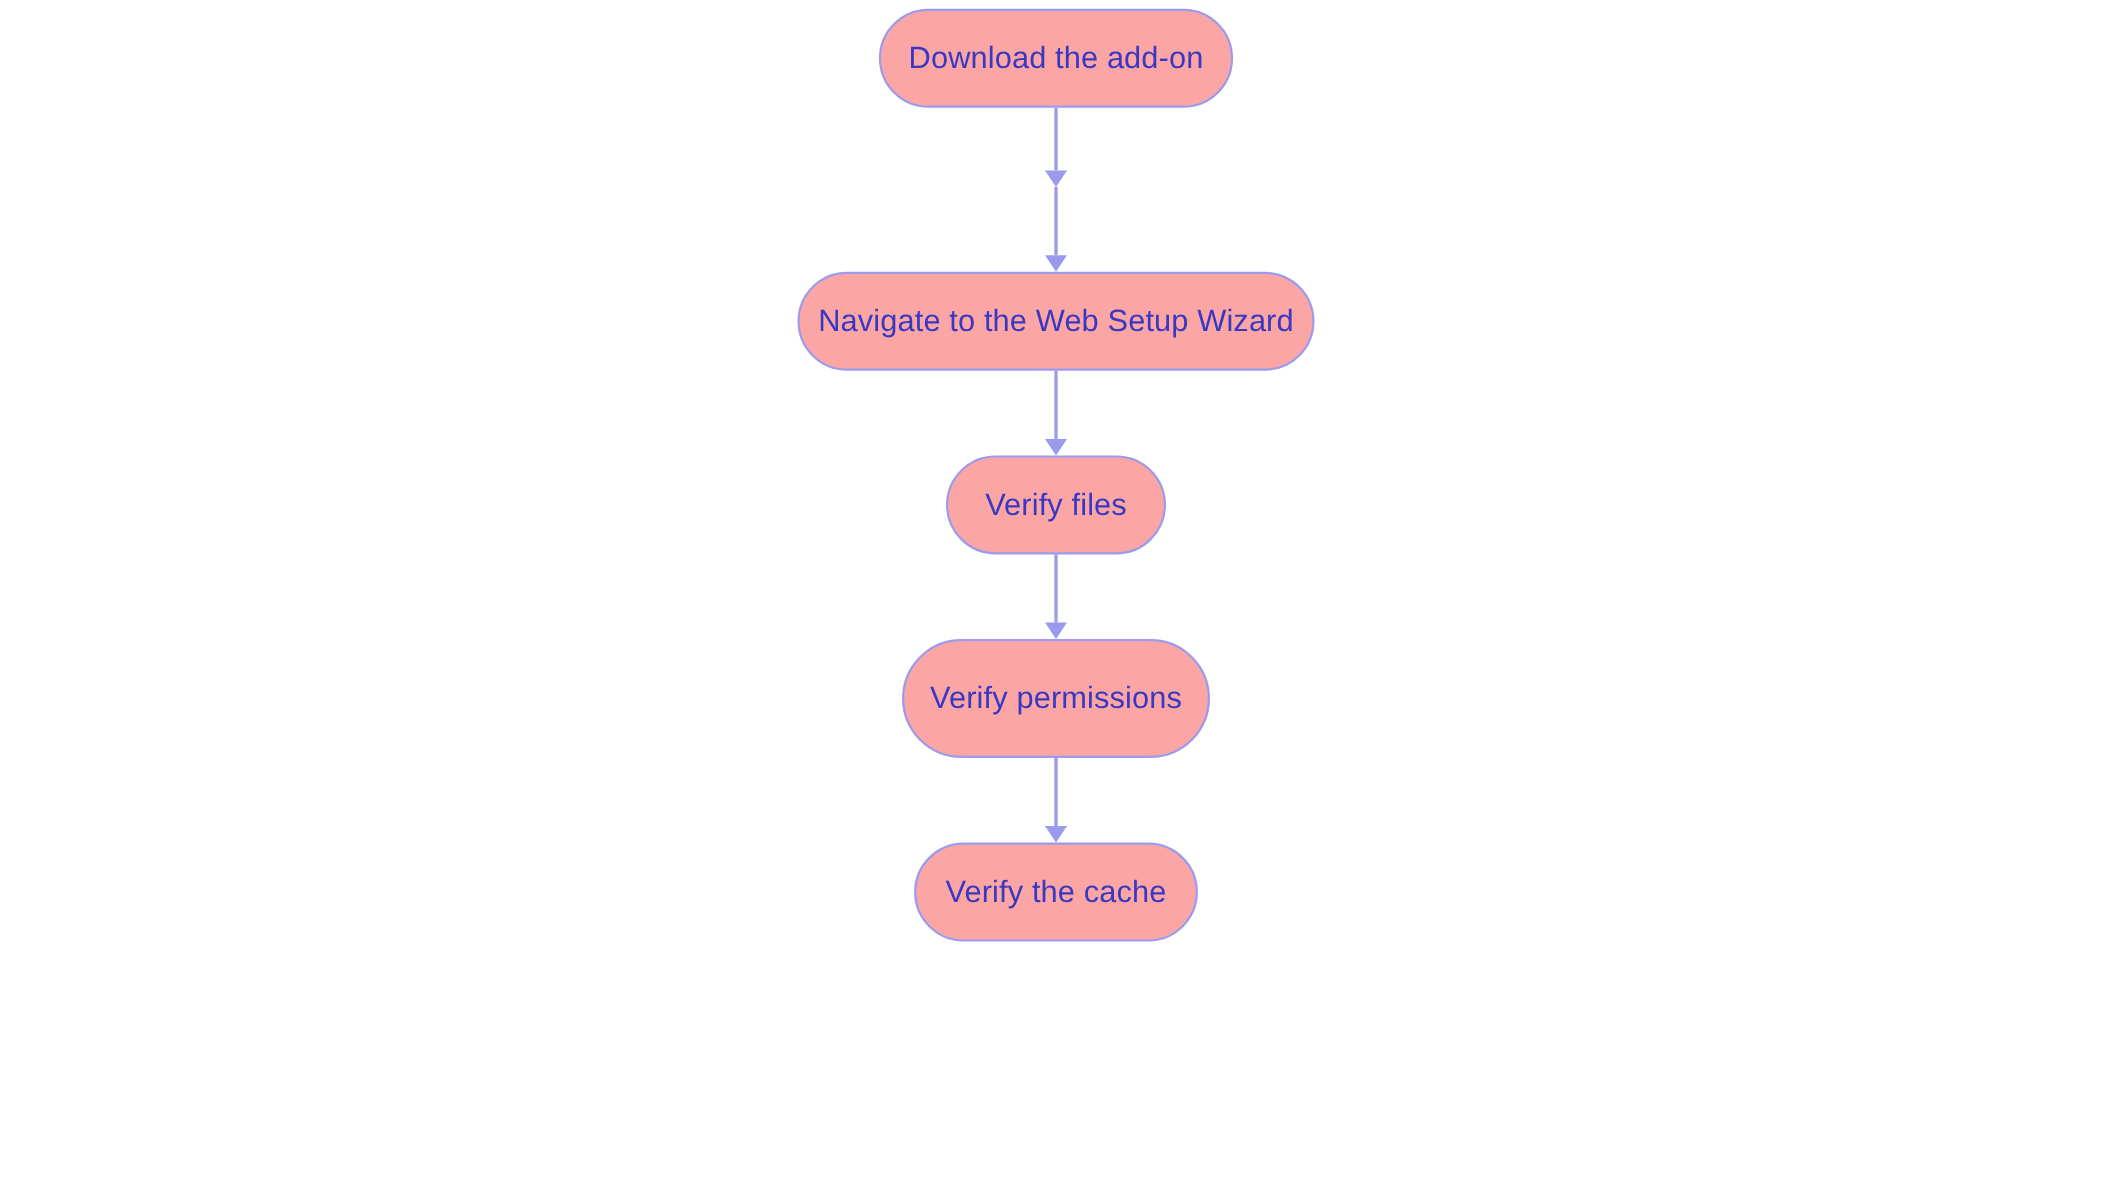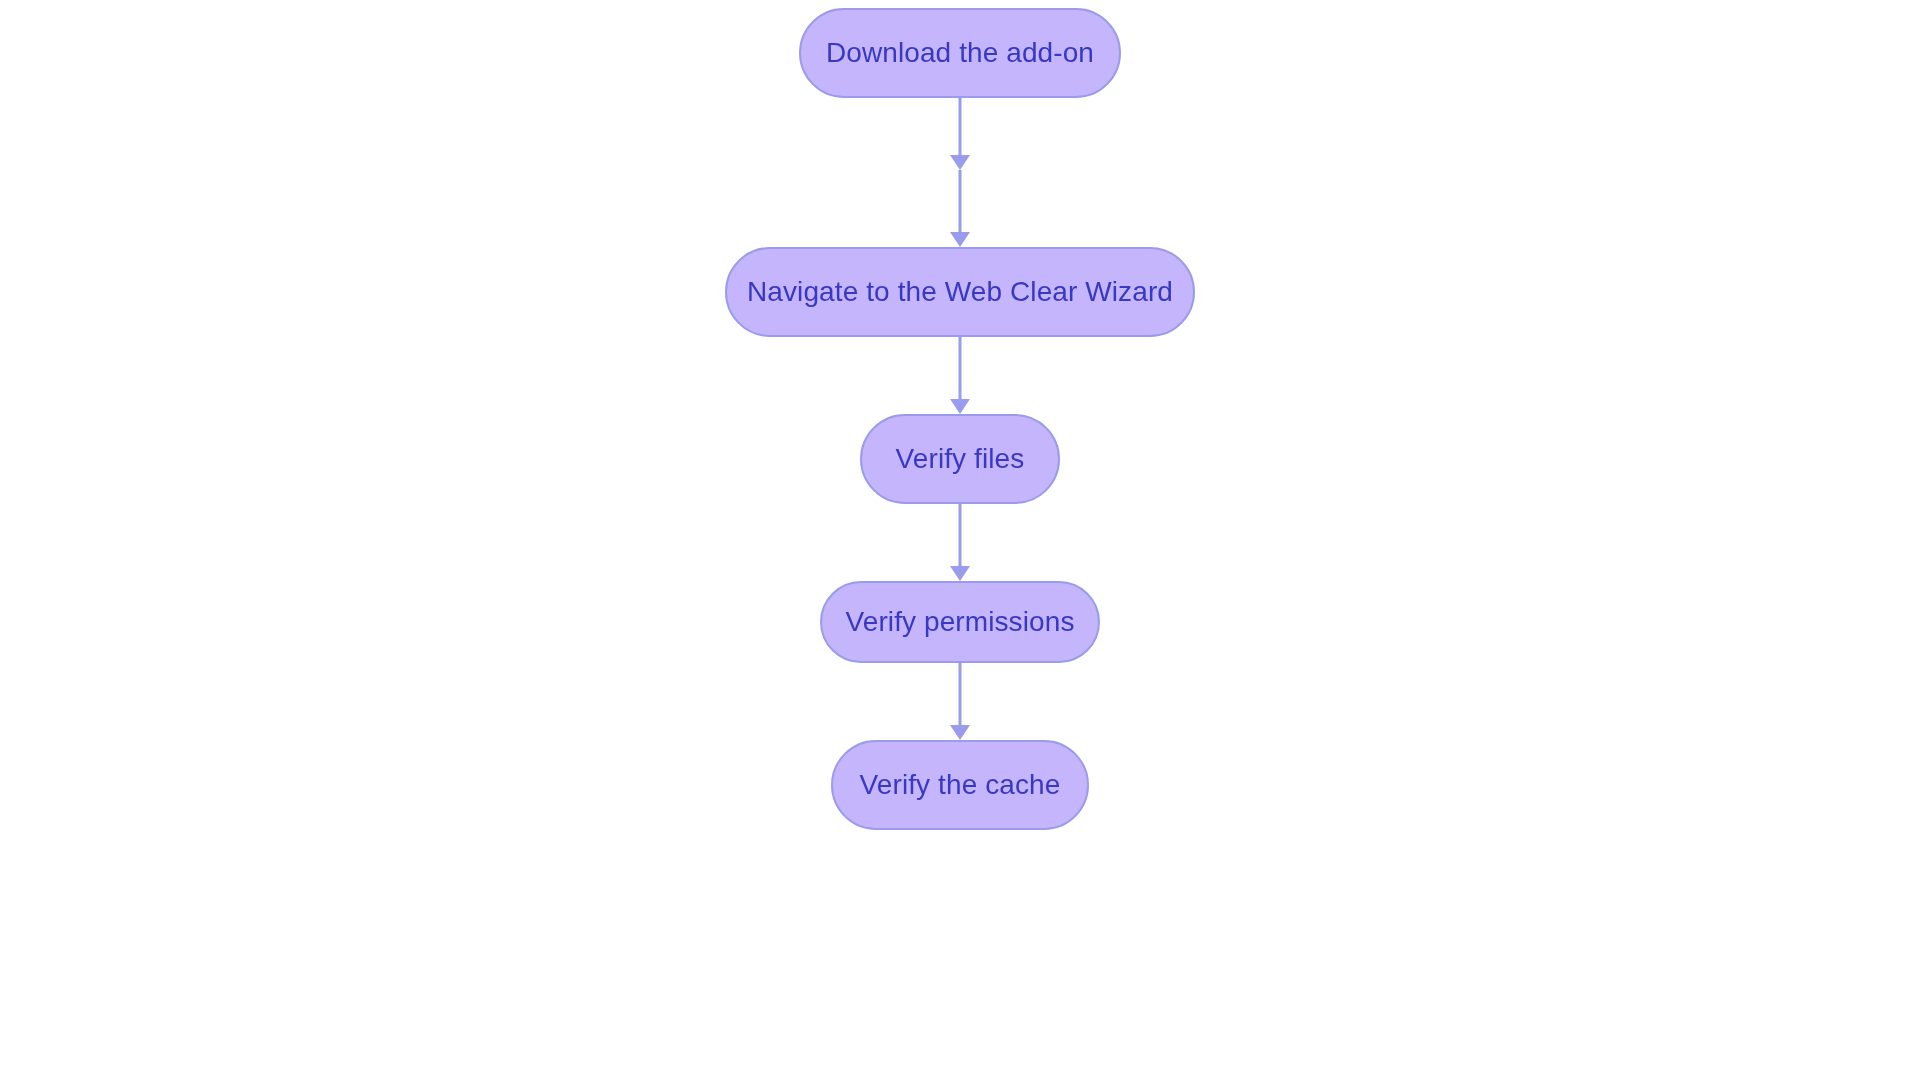--- a/index.html
+++ b/index.html
@@ -30,21 +30,21 @@
     display: flex;
     flex-direction: column;
     align-items: center;
   }
 
   .node {
     box-sizing: border-box;
     display: flex;
     align-items: center;
     justify-content: center;
-    background: #c4b5fd;
+    background: #fca5a5;
     border: 2px solid #9a9bec;
     border-radius: 999px;
     color: #3838c2;
     font-size: 28px;
     font-weight: 400;
     letter-spacing: 0.1px;
     white-space: nowrap;
     line-height: 1;
     padding: 0 34px;
   }
@@ -96,38 +96,38 @@
       <span class="arrowhead"></span>
     </div>
 
 
     <div class="connector" style="height:77px;">
       <span class="line" style="height:62px;"></span>
       <span class="arrowhead"></span>
     </div>
 
     <div class="node" style="width:470px; height:90px;">
-      <span class="node-label">Navigate to the Web Clear Wizard</span>
+      <span class="node-label">Navigate to the Web Setup Wizard</span>
     </div>
 
     <div class="connector" style="height:77px;">
       <span class="line" style="height:62px;"></span>
       <span class="arrowhead"></span>
     </div>
 
     <div class="node" style="width:200px; height:90px;">
       <span class="node-label">Verify files</span>
     </div>
 
     <div class="connector" style="height:77px;">
       <span class="line" style="height:62px;"></span>
       <span class="arrowhead"></span>
     </div>
 
-    <div class="node" style="width:280px; height:82px;">
+    <div class="node" style="width:280px; height:108px;">
       <span class="node-label">Verify permissions</span>
     </div>
 
     <div class="connector" style="height:77px;">
       <span class="line" style="height:62px;"></span>
       <span class="arrowhead"></span>
     </div>
 
     <div class="node" style="width:258px; height:90px;">
       <span class="node-label">Verify the cache</span>

